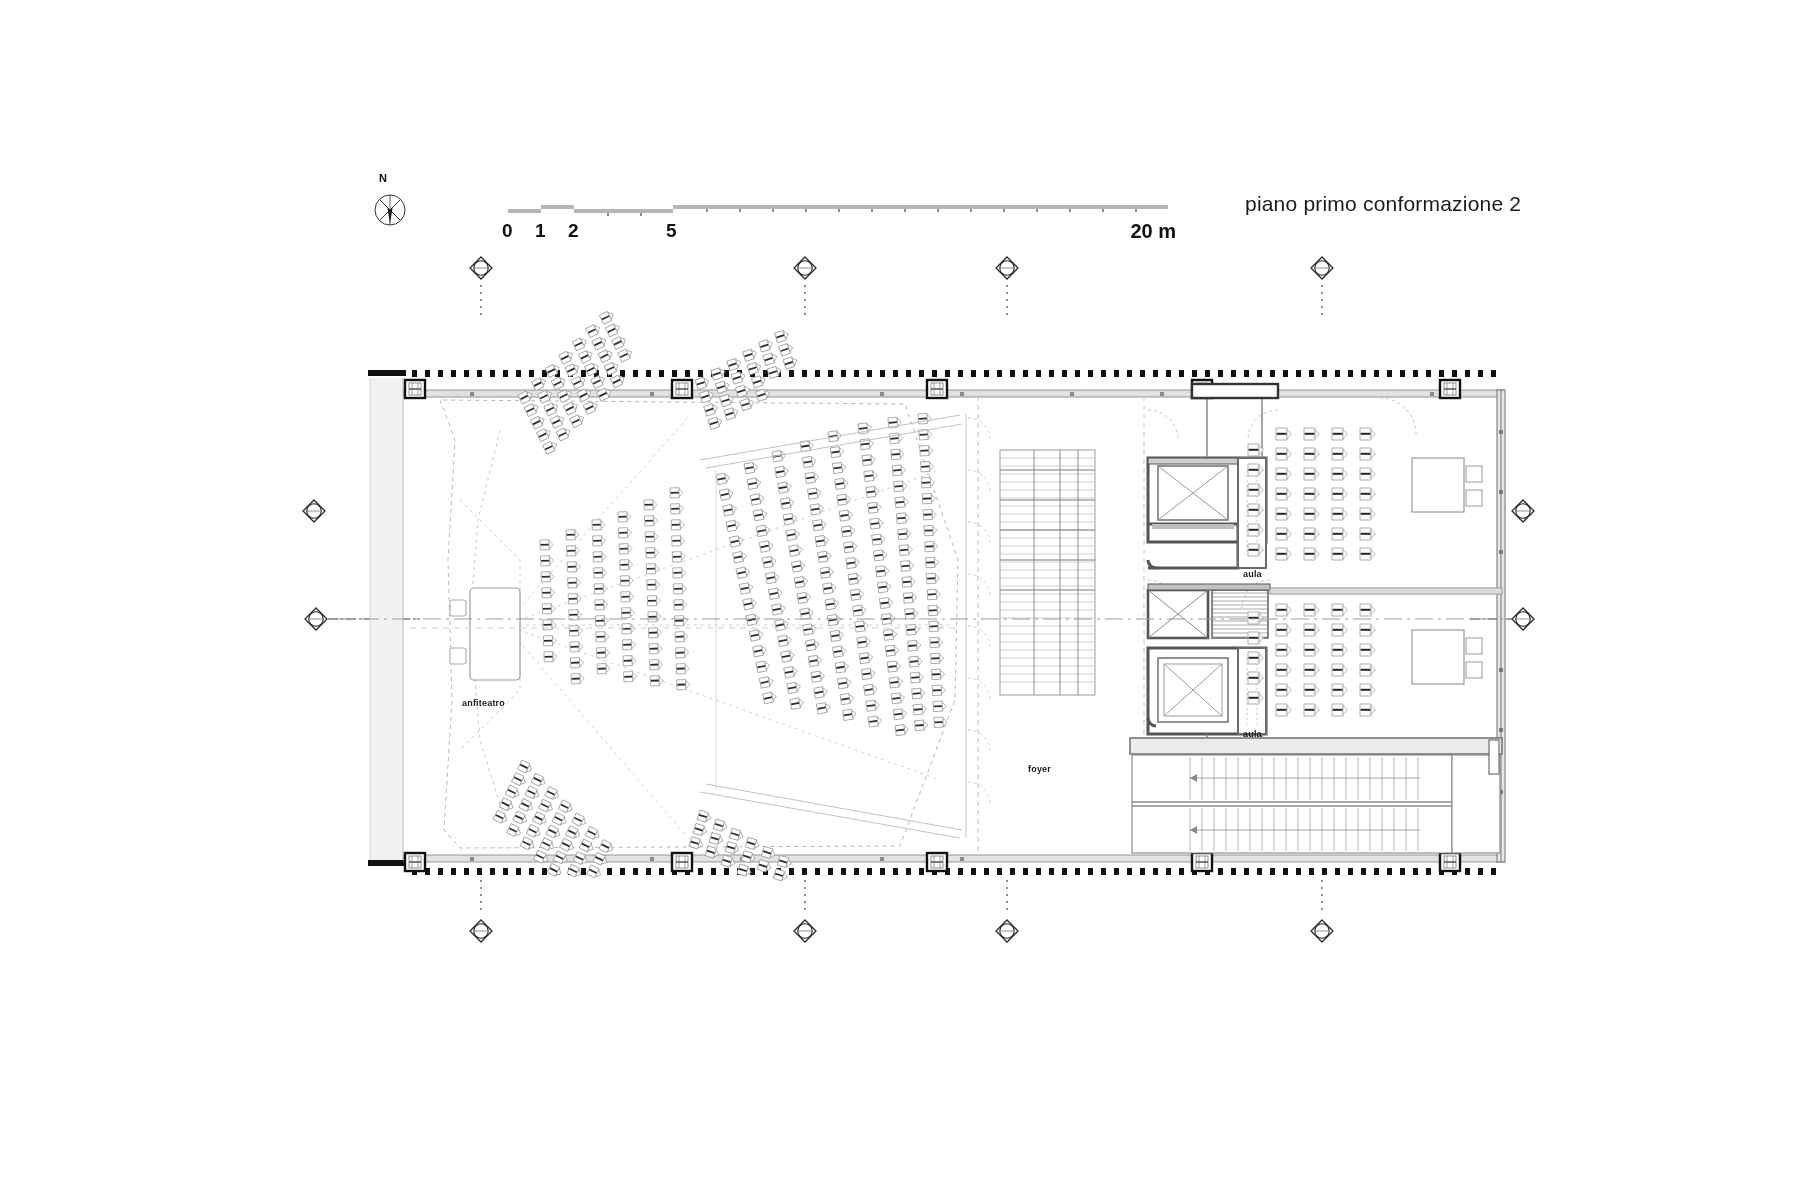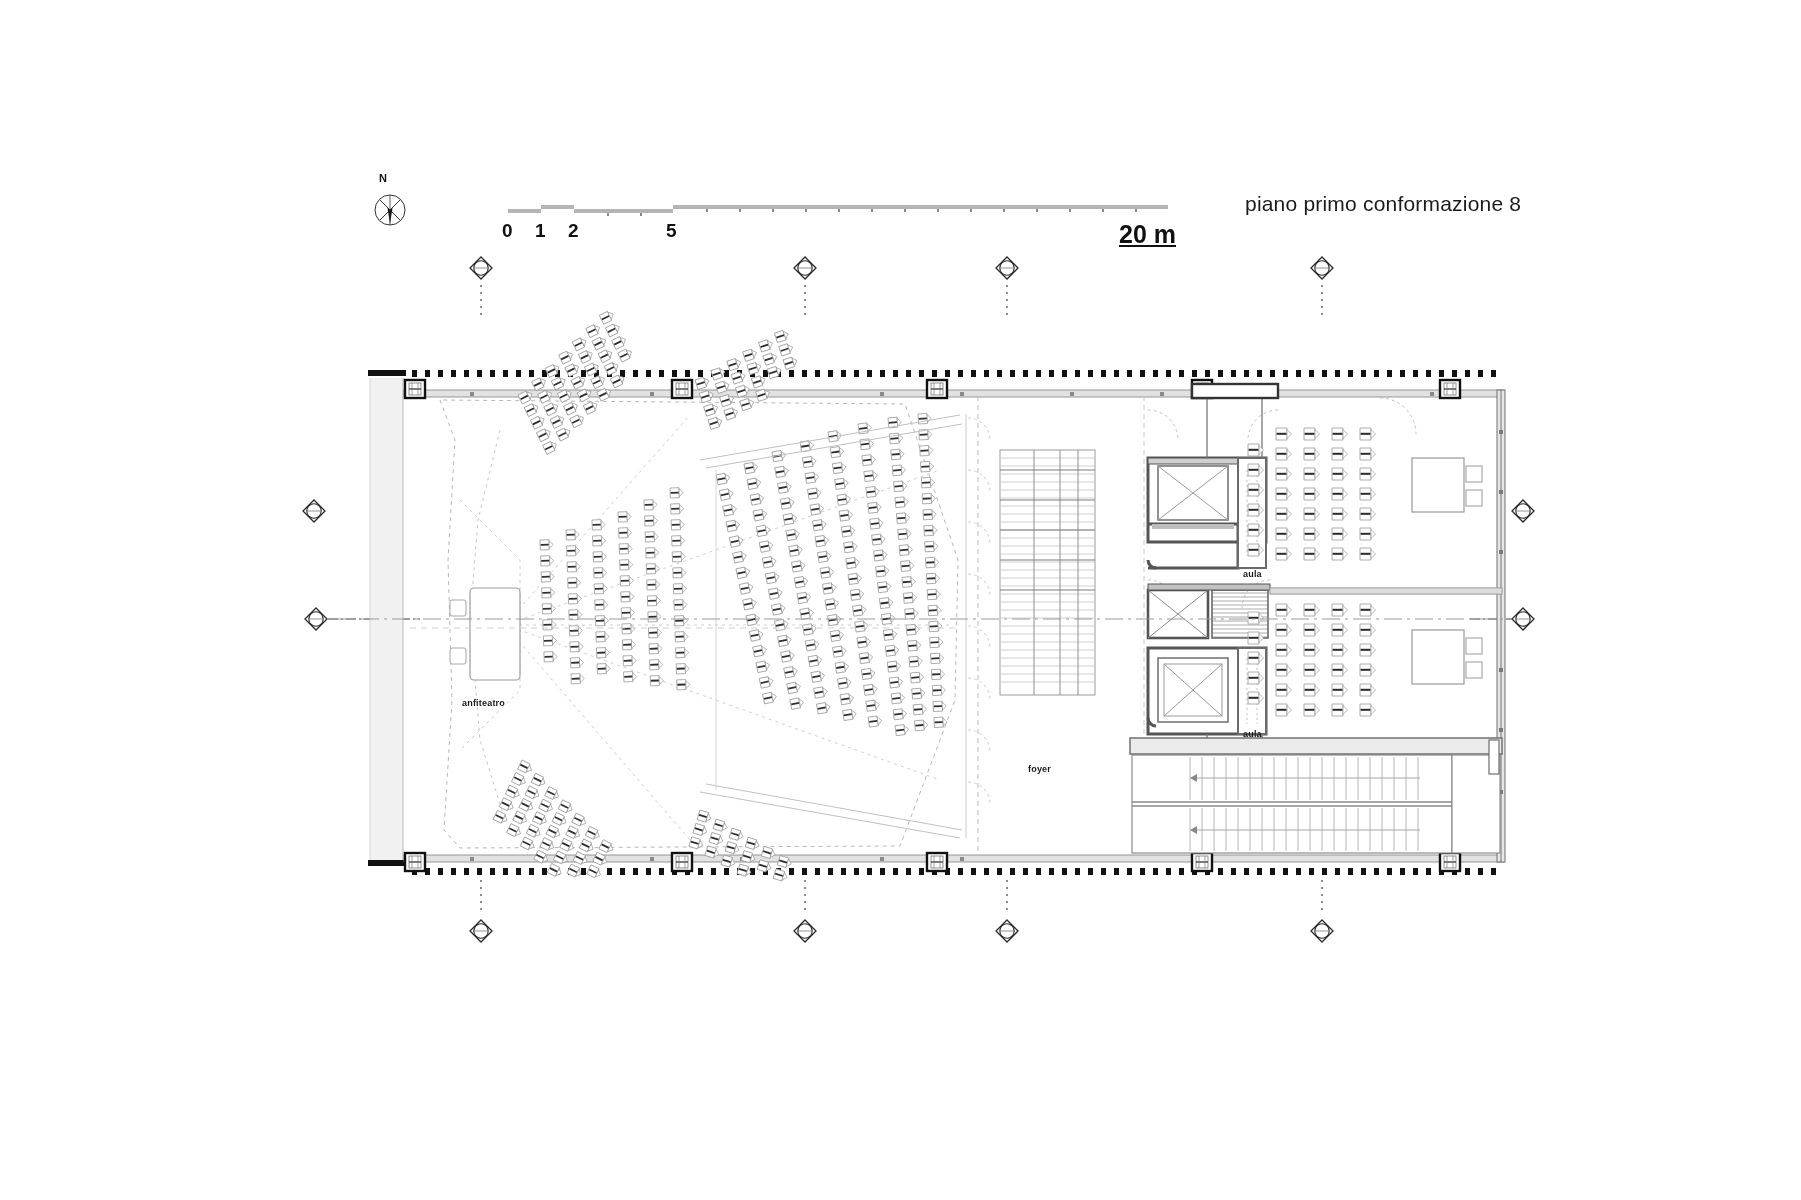--- a/index.html
+++ b/index.html
@@ -26,23 +26,22 @@
   }
 
   #scalebar-wrap { left: 508px; top: 200px; width: 660px; height: 40px; }
   .scale-tick-label {
     position: absolute; top: 20px;
     font-size: 19px; font-weight: bold; color: #111;
     font-family: "Liberation Sans", sans-serif;
   }
   #scale-end-label {
     position: absolute; top: 20px; right: -8px;
-    font-size: 25px; font-weight: bold; color: #111;
+    font-size: 20px; font-weight: bold; color: #111;
     white-space: nowrap;
-    text-decoration: underline;
   }
 
   #plan-title {
     left: 1245px; top: 192px;
     font-size: 21px; color: #1b1b1b;
     letter-spacing: .2px;
     white-space: nowrap;
   }
 
   
@@ -95,21 +94,21 @@
         <rect x="132" y="13" width="2" height="3"></rect>
       </g>
     </svg>
     <span class="scale-tick-label" style="left:-6px;">0</span>
     <span class="scale-tick-label" style="left:27px;">1</span>
     <span class="scale-tick-label" style="left:60px;">2</span>
     <span class="scale-tick-label" style="left:158px;">5</span>
     <span id="scale-end-label">20 m</span>
   </div>
 
-  <div class="abs" id="plan-title">piano primo conformazione 8</div>
+  <div class="abs" id="plan-title">piano primo conformazione 2</div>
 
   <svg class="abs" id="drawing" viewBox="0 0 1801 1200">
 
     <defs>
 
       <pattern id="hhatch" width="6" height="4" patternUnits="userSpaceOnUse">
         <line x1="0" y1="1" x2="6" y2="1" stroke="#aaa" stroke-width="1"></line>
       </pattern>
       <pattern id="vhatch" width="4" height="6" patternUnits="userSpaceOnUse">
         <line x1="1" y1="0" x2="1" y2="6" stroke="#b0b0b0" stroke-width="1"></line>

